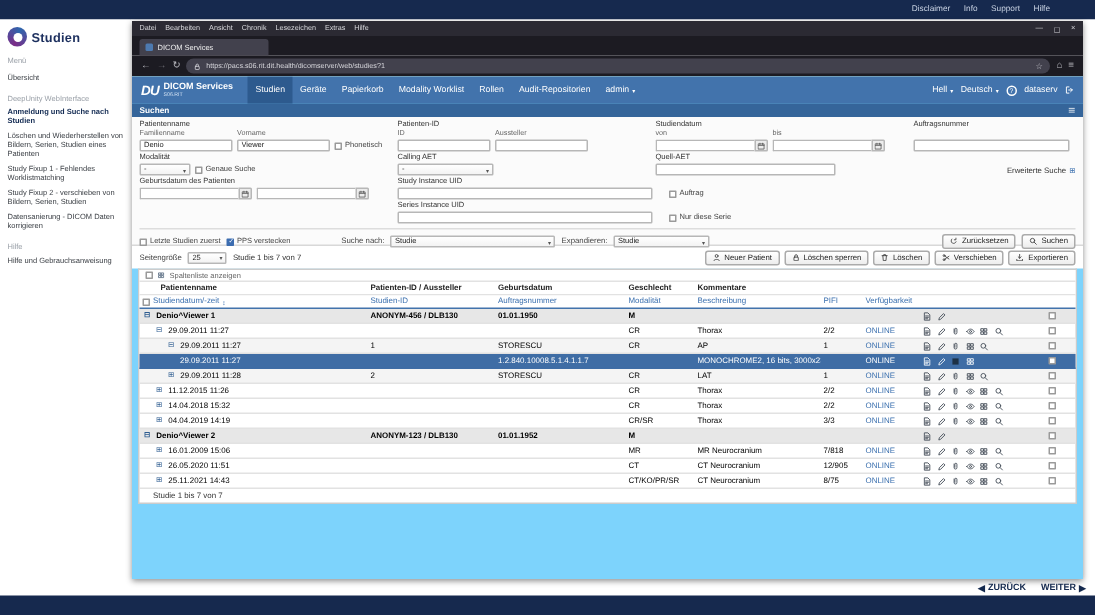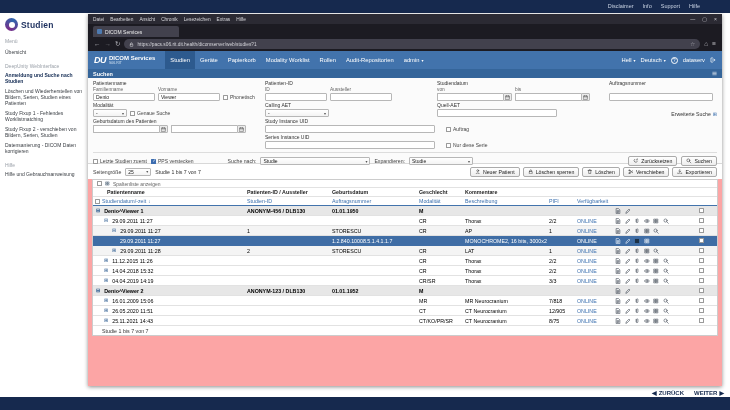--- a/index.html
+++ b/index.html
@@ -29,21 +29,21 @@
 .win-tabbar{height:13px;background:#1c1b22;display:flex;align-items:flex-end;padding:0 5px}
 .tab{height:11px;width:86px;background:#42414d;border-radius:2px 2px 0 0;display:flex;align-items:center;gap:3px;padding:0 4px;color:#eee;font-size:5px;cursor:pointer}
 .favicon{width:5px;height:5px;background:#4d7ab0;border-radius:1px;flex:none}
 .tab-title{white-space:nowrap;overflow:hidden}
 .win-urlbar{height:14px;background:#1c1b22;display:flex;align-items:center;gap:4px;padding:0 6px}
 .nav-ic{color:#b9b9c0;font-size:6.5px;cursor:pointer;line-height:1}
 .nav-ic.dim{color:#6b6b72}
 .url-pill{flex:1;height:10px;background:#42414d;border-radius:5px;display:flex;align-items:center;gap:3px;padding:0 5px;color:#d5d5da;font-size:4.8px}
 .url-text{flex:1;white-space:nowrap;overflow:hidden}
 .star{font-size:5.5px;color:#b9b9c0;cursor:pointer}
-.app{position:relative;height:335px;background:#fca5a5;overflow:hidden}
+.app{position:relative;height:335px;background:#7dd3fc;overflow:hidden}
 .app-header{height:18px;background:#4273ac;display:flex;align-items:stretch;color:#fff;padding-left:6px}
 .du-logo{display:flex;align-items:center;gap:3px;margin-right:10px;cursor:pointer}
 .du{font-size:9px;font-weight:bold;font-style:italic;letter-spacing:-.5px}
 .du-titles{display:flex;flex-direction:column;line-height:1}
 .du-title{font-size:6px;font-weight:bold;white-space:nowrap}
 .du-sub{font-size:3.5px;color:#cfe0f2;margin-top:1px}
 .app-nav{display:flex;align-items:stretch}
 .nav-item{display:flex;align-items:center;gap:2px;padding:0 5px;font-size:5.8px;cursor:pointer;white-space:nowrap}
 .nav-item.active{background:#2d5a8e}
 .app-right{margin-left:auto;display:flex;align-items:center;gap:5px;padding-right:6px;font-size:5.8px}

